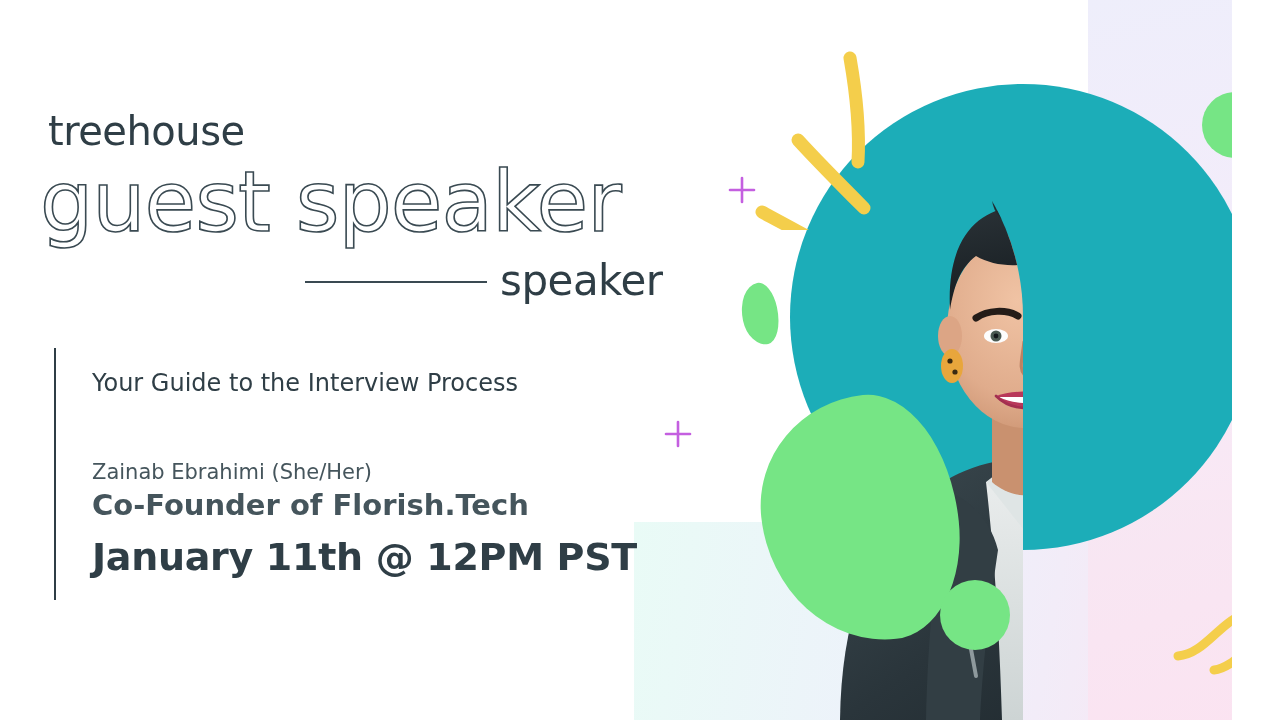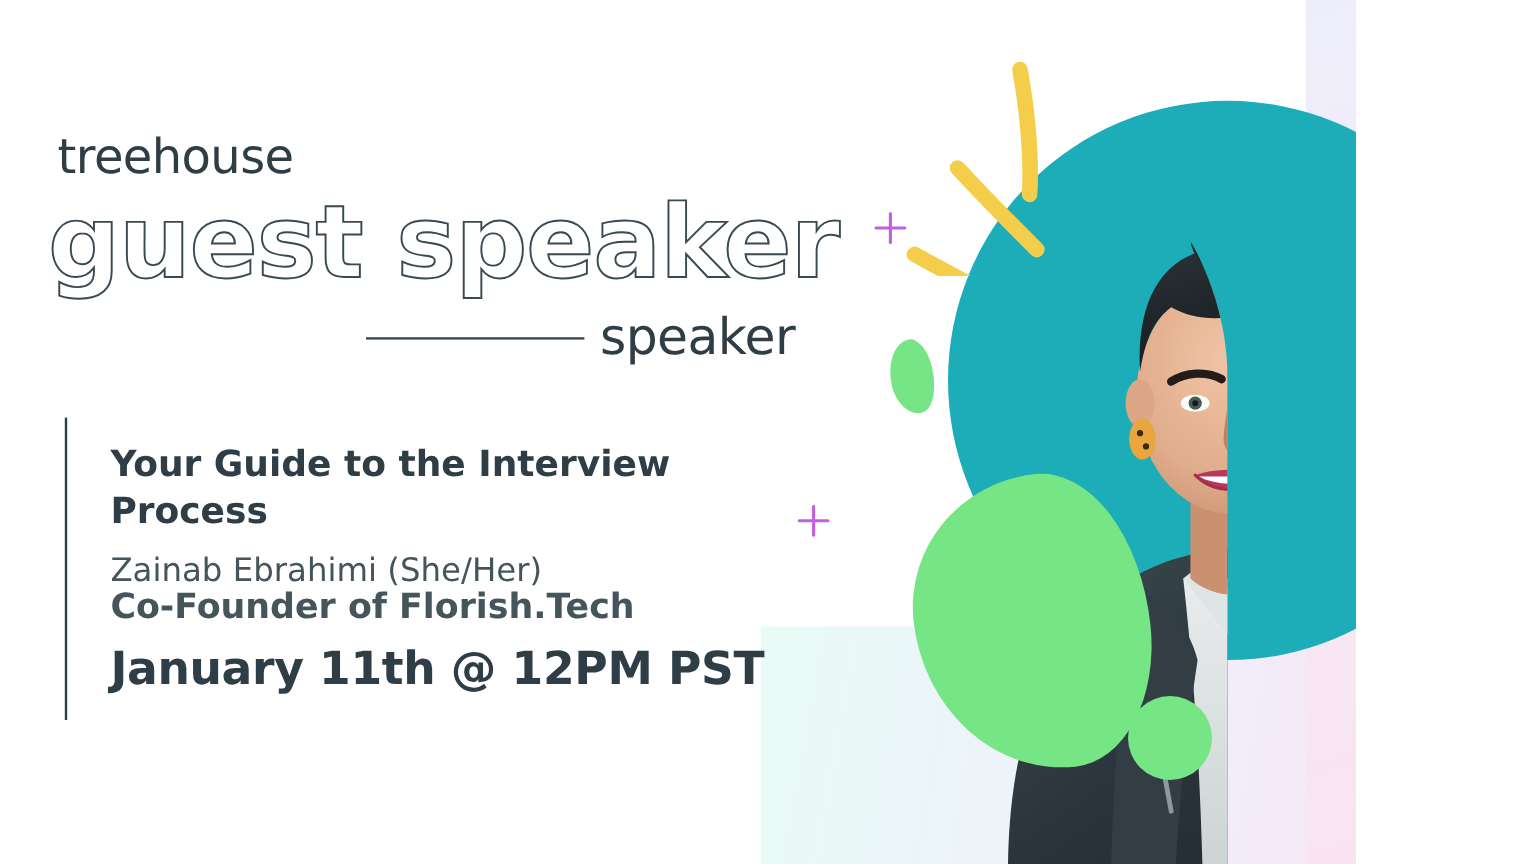--- a/index.html
+++ b/index.html
@@ -1,18 +1,18 @@
 <!DOCTYPE html>
 <html><head>
 <meta charset="utf-8">
 <style>
   html,body{margin:0;padding:0;background:#fff;}
   body{width:1280px;height:720px;overflow:hidden;
        font-family:"DejaVu Sans","Liberation Sans",sans-serif;}
-  #stage{position:relative;width:1130px;height:720px;background:#ffffff;overflow:hidden;}
+  #stage{position:relative;width:1232px;height:720px;background:#ffffff;overflow:hidden;}
 
   
   .panel{position:absolute;}
   #panel-tr{left:1088px;top:0;width:192px;height:560px;
     background:linear-gradient(165deg,#eeeefb 0%,#f3ecfa 45%,#fbe6f2 100%);}
   #panel-bl{left:634px;top:522px;width:646px;height:198px;
     background:linear-gradient(100deg,#e9fbf6 0%,#eef0fb 48%,#fbe3f1 100%);}
   #panel-br{left:1088px;top:500px;width:192px;height:220px;
     background:linear-gradient(160deg,#f7e7f3 0%,#fbe3f1 100%);}
 
@@ -29,32 +29,32 @@
   #blob-dot-top{left:1202px;top:92px;width:66px;height:66px;border-radius:50%;}
   #blob-dot-bottom{left:940px;top:580px;width:70px;height:70px;border-radius:50%;}
 
   
   #portrait{position:absolute;left:800px;top:30px;width:450px;height:690px;}
 
   
   #wordmark{position:absolute;left:48px;top:108px;
     font-size:40px;font-weight:400;color:#2F3E46;letter-spacing:-.5px;}
   #display-line{position:absolute;left:40px;top:160px;
-    font-size:84px;font-weight:700;letter-spacing:-1px;line-height:1;
+    font-size:84px;font-weight:400;letter-spacing:-1px;line-height:1;
     color:transparent;-webkit-text-stroke:1.6px #3a4a52;}
   #rule{position:absolute;left:305px;top:281px;width:182px;height:2px;background:#3a4a52;}
   #series{position:absolute;left:500px;top:256px;
     font-size:42px;font-weight:400;color:#2F3E46;letter-spacing:-.5px;}
 
   #divider{position:absolute;left:54px;top:348px;width:2px;height:252px;background:#2F3E46;}
 
   #talk-title{position:absolute;left:92px;top:368px;width:470px;
-    font-size:30px;font-weight:700;line-height:1.3;color:#2F3E46;}
+    font-size:24px;font-weight:400;line-height:1.3;color:#2F3E46;}
   #speaker-name{position:absolute;left:92px;top:460px;
-    font-size:27px;font-weight:400;color:#45555c;}
+    font-size:21px;font-weight:400;color:#45555c;}
   #speaker-role{position:absolute;left:92px;top:488px;
     font-size:29px;font-weight:700;color:#45555c;}
   #event-datetime{position:absolute;left:92px;top:535px;
     font-size:38px;font-weight:700;color:#2F3E46;letter-spacing:-.3px;}
 
   
   .accent{position:absolute;}
 </style>
 </head>
 <body>

